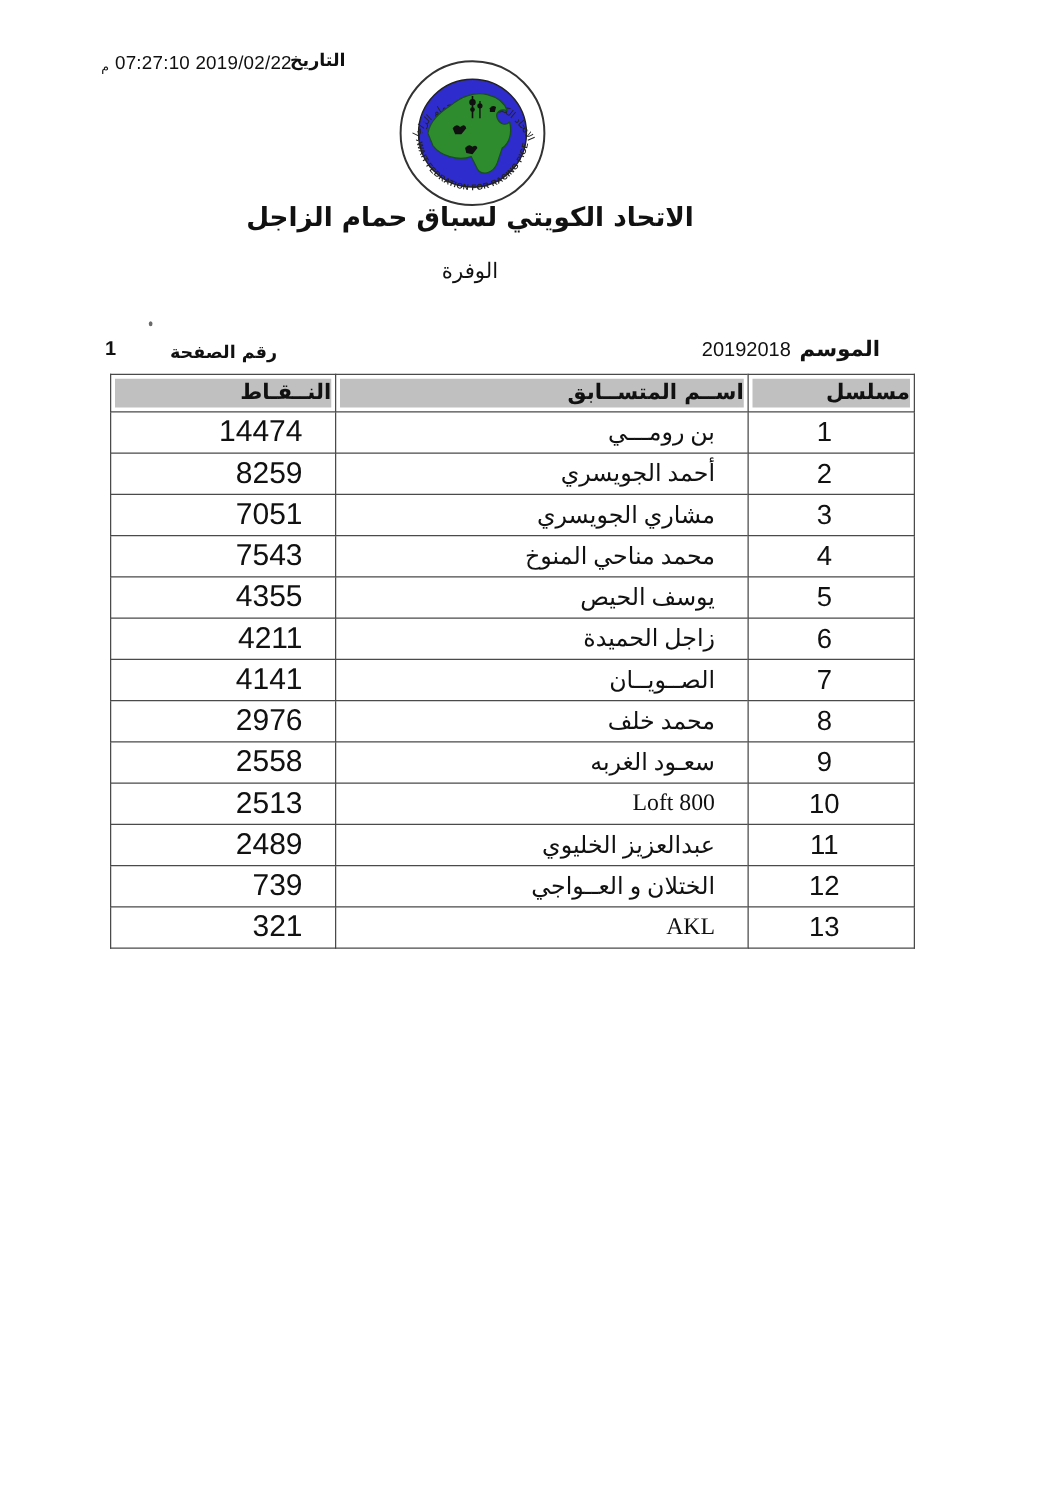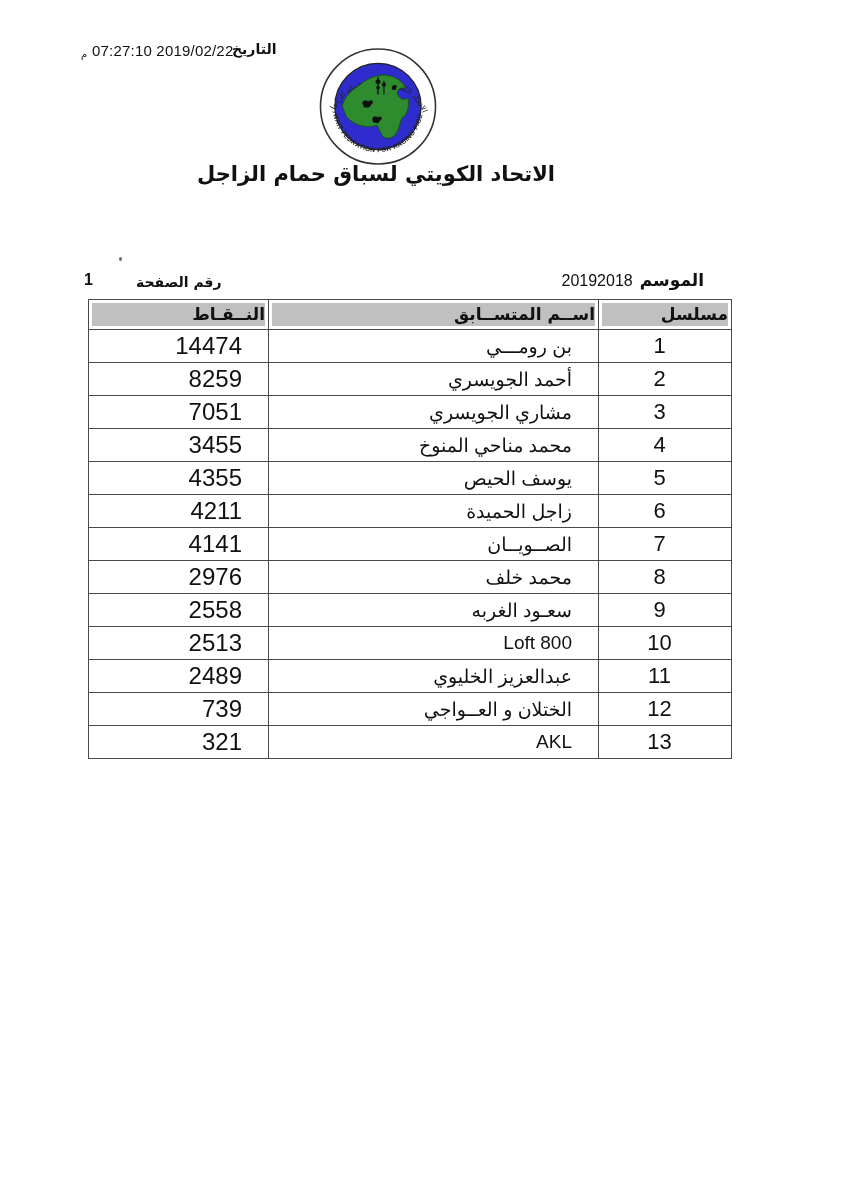--- a/index.html
+++ b/index.html
@@ -43,21 +43,21 @@
   .results col.c-points{width:180px;}
   .results th,.results td{border:1px solid #4a4a4a;overflow:hidden;white-space:nowrap;}
   .results th{padding:0;height:29px;background:#fff;}
   .hdr{margin:2px 3px;background:#c0c0c0;line-height:23px;height:23px;
        font-weight:bold;font-size:17px;text-align:right;
        font-family:"DejaVu Sans",sans-serif;}
   .results td{height:30px;vertical-align:middle;background:#fff;}
   td.col-serial{text-align:center;padding-left:0;padding-right:11px;font-size:22px;
                 font-family:"Liberation Sans",sans-serif;}
   td.col-name{text-align:right;padding-right:26px;direction:rtl;font-size:19px;
-              font-family:Liberation Sans, sans-serif;margin-top:32px;}
+              font-family:Liberation Serif, serif;margin-top:32px;}
   td.col-points{text-align:right;padding-right:26px;direction:ltr;font-size:24px;
                 font-family:"Liberation Sans",sans-serif;}
 </style>
 </head>
 <body>
 
 <div class="page">
 
   <span class="abs date-label">التاريخ</span>
   <span class="abs date-value">07:27:10 2019/02/22</span>
@@ -99,20 +99,21 @@
       <g fill="#101010">
         <path d="M 44,56 q 3,-4 6,-1 q 4,-3 5,1 l -4,5 l -5,0 z"></path>
         <path d="M 54,72 q 3,-4 6,-1 q 3,-2 4,1 l -4,5 l -5,-1 z"></path>
         <path d="M 74,40 q 2,-3 5,-1 l -1,4 l -4,0 z"></path>
       </g>
     </svg>
   </div>
 
   <div class="abs titles">
     <div class="title-line">الاتحاد الكويتي لسباق حمام الزاجل</div>
+    <div class="club-line">الوفرة</div>
   </div>
   <div class="abs stray-mark"></div>
 
   <div class="abs season">
     <span class="season-label">الموسم</span>
     <span class="season-value">20192018</span>
   </div>
   <span class="abs page-label">رقم الصفحة</span>
   <span class="abs page-value">1</span>
 
@@ -147,21 +148,21 @@
         <td class="col-points">8259</td>
       </tr>
       <tr>
         <td class="col-serial">3</td>
         <td class="col-name">مشاري الجويسري</td>
         <td class="col-points">7051</td>
       </tr>
       <tr>
         <td class="col-serial">4</td>
         <td class="col-name">محمد مناحي المنوخ</td>
-        <td class="col-points">3455</td>
+        <td class="col-points">7543</td>
       </tr>
       <tr>
         <td class="col-serial">5</td>
         <td class="col-name">يوسف الحيص</td>
         <td class="col-points">4355</td>
       </tr>
       <tr>
         <td class="col-serial">6</td>
         <td class="col-name">زاجل الحميدة</td>
         <td class="col-points">4211</td>

